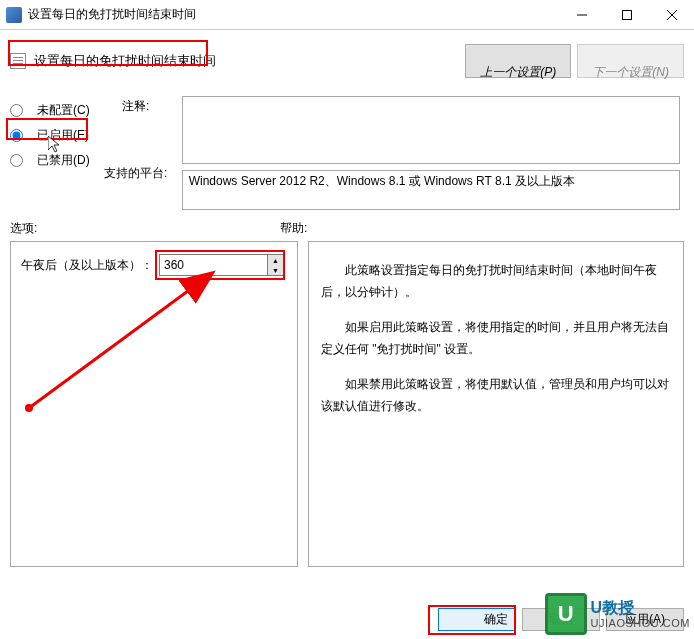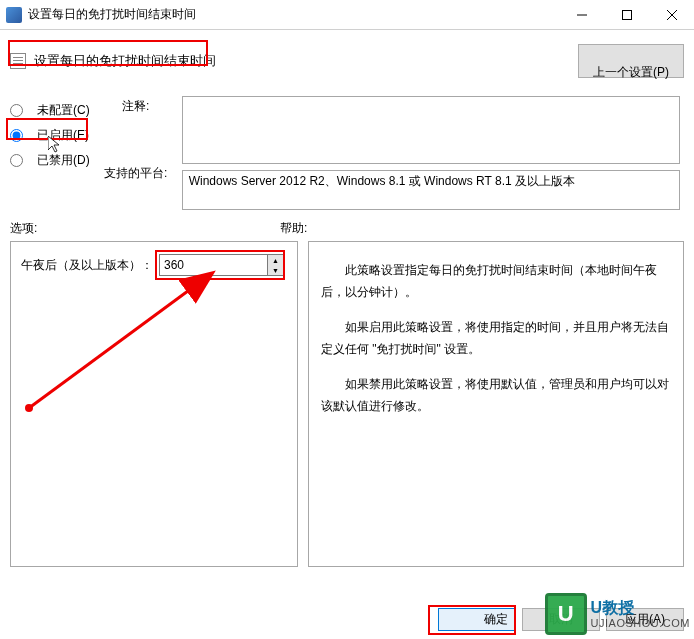--- a/index.html
+++ b/index.html
@@ -11,21 +11,21 @@
 .win-controls { display: flex; }
 .win-btn { width: 45px; height: 30px; display: flex; align-items: center; justify-content: center; cursor: default; }
 .win-btn svg { width: 10px; height: 10px; }
 
 .header-row { padding: 14px 10px 10px 10px; display: flex; align-items: center; gap: 8px; }
 .doc-icon { width: 16px; height: 16px; background: #fff; border: 1px solid #888; position: relative; }
 .doc-icon::after { content:''; position:absolute; top:3px; left:2px; right:2px; height:1px; background:#888; box-shadow:0 3px 0 #888, 0 6px 0 #888; }
 .header-title { font-size: 13px; color: #000; }
 .header-highlight { position: absolute; border: 2px solid #e00; pointer-events: none; }
 .nav-buttons { margin-left: auto; display: flex; gap: 6px; }
-.nav-btn { height: 32px; padding: 16px 14px; border: 1px solid #adadad; background: #e1e1e1; font-size: 12px; line-height: 22px; }
+.nav-btn { height: 32px; padding: 16px 14px; border: 1px solid #adadad; background: #e1e1e1; font-size: 12px; line-height: 22px; font-style: italic; }
 .nav-btn.disabled { color: #888; border-color: #ccc; background: #efefef; }
 
 .config-area { display: flex; padding: 8px 10px; gap: 12px; align-items: flex-start; }
 .radio-group { display: flex; flex-direction: column; gap: 8px; padding-top: 6px; position: relative; }
 .radio-item { display: flex; align-items: center; gap: 14px; }
 .radio-item input { margin: 0; }
 .radio-highlight { position: absolute; border: 2px solid #e00; pointer-events: none; }
 .cursor-arrow { position: absolute; pointer-events: none; }
 
 .labels-col { width: 68px; text-align: center; display: flex; flex-direction: column; gap: 50px; padding-top: 2px; }
@@ -86,20 +86,21 @@
         </svg>
       </div>
   </div>
 </div>
 
 <div class="header-row">
   <div class="doc-icon"></div>
   <div class="header-title">设置每日的免打扰时间结束时间</div>
   <div class="nav-buttons">
     <button class="nav-btn">上一个设置(P)</button>
+    <button class="nav-btn disabled">下一个设置(N)</button>
   </div>
 </div>
 <div class="header-highlight" style="left:8px; top:40px; width:200px; height:26px;"></div>
 
 <div class="config-area">
   <div class="radio-group">
     <label class="radio-item">
       <input type="radio" name="state" style="">
       <span>未配置(C)</span>
     </label>

